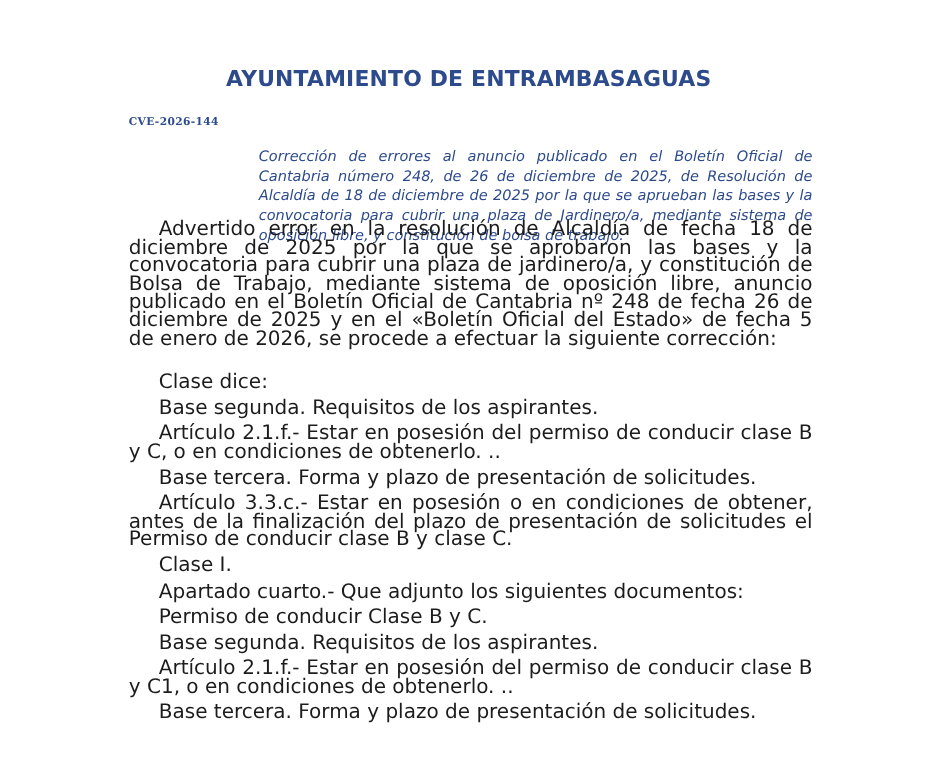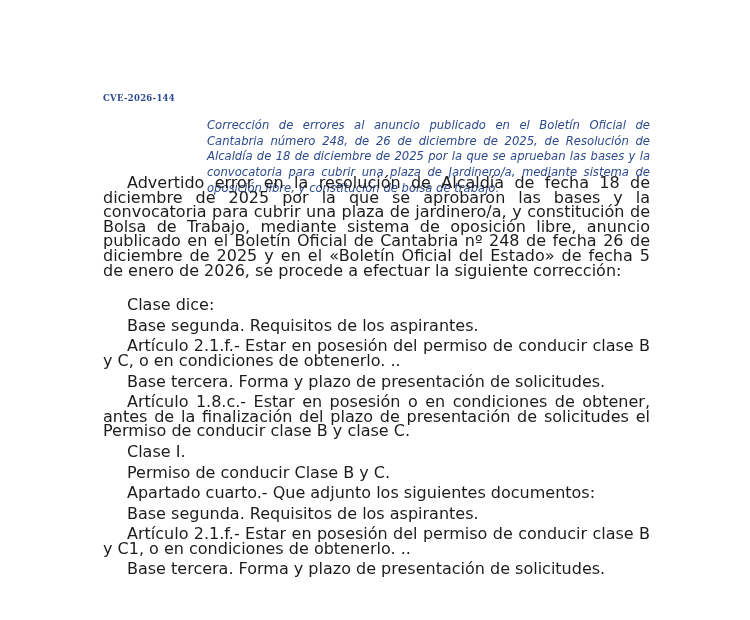--- a/index.html
+++ b/index.html
@@ -103,35 +103,36 @@
   .body-block p.gap-sm { margin-top: 6px; }
   .body-block p.gap-lg { margin-top: 20px; }
 </style>
 </head>
 <body>
 
 <div class="page">
 
   <div class="top-fragment">ENTRAMBASAGUAS</div>
 
+  <h1 class="doc-title">AYUNTAMIENTO DE ENTRAMBASAGUAS</h1>
 
   <div class="header-block">
     <div class="cve-code">CVE-2026-144</div>
     <div class="header-summary">Corrección de errores al anuncio publicado en el Boletín Oficial de Cantabria número 248, de 26 de diciembre de 2025, de Resolución de Alcaldía de 18 de diciembre de 2025 por la que se aprueban las bases y la convocatoria para cubrir una plaza de Jardinero/a, mediante sistema de oposición libre, y constitución de bolsa de trabajo.</div>
   </div>
 
   <div class="body-block">
     <p>Advertido error en la resolución de Alcaldía de fecha 18 de diciembre de 2025 por la que se aprobaron las bases y la convocatoria para cubrir una plaza de jardinero/a, y constitución de Bolsa de Trabajo, mediante sistema de oposición libre, anuncio publicado en el Boletín Oficial de Cantabria nº 248 de fecha 26 de diciembre de 2025 y en el «Boletín Oficial del Estado» de fecha 5 de enero de 2026, se procede a efectuar la siguiente corrección:</p>
     <p class="gap-lg">Clase dice:</p>
     <p class="gap-sm">Base segunda. Requisitos de los aspirantes.</p>
     <p class="gap-sm">Artículo 2.1.f.- Estar en posesión del permiso de conducir clase B y C, o en condiciones de obtenerlo. ..</p>
     <p class="gap-sm">Base tercera. Forma y plazo de presentación de solicitudes.</p>
-    <p class="gap-sm">Artículo 1.8.c.- Estar en posesión o en condiciones de obtener, antes de la finalización del plazo de presentación de solicitudes el Permiso de conducir clase B y clase C.</p>
+    <p class="gap-sm">Artículo 3.3.c.- Estar en posesión o en condiciones de obtener, antes de la finalización del plazo de presentación de solicitudes el Permiso de conducir clase B y clase C.</p>
     <p class="gap-sm">Clase I.</p>
+    <p class="gap-sm">Apartado cuarto.- Que adjunto los siguientes documentos:</p>
     <p class="gap-sm">Permiso de conducir Clase B y C.</p>
-    <p class="gap-sm">Apartado cuarto.- Que adjunto los siguientes documentos:</p>
     <p class="gap-sm">Base segunda. Requisitos de los aspirantes.</p>
     <p class="gap-sm">Artículo 2.1.f.- Estar en posesión del permiso de conducir clase B y C1, o en condiciones de obtenerlo. ..</p>
     <p class="gap-sm">Base tercera. Forma y plazo de presentación de solicitudes.</p>
 
   </div>
 
 </div>
 
 </body></html>

